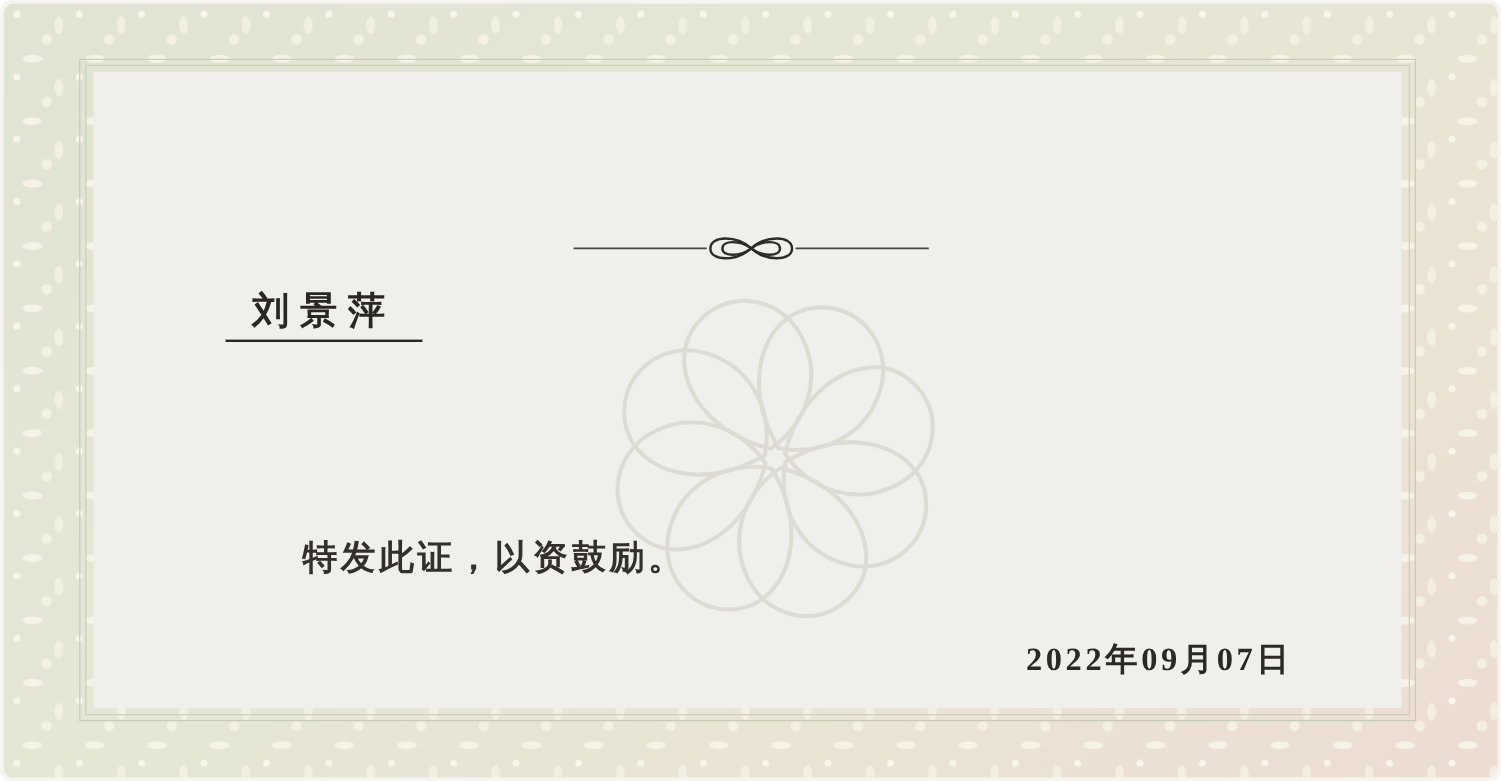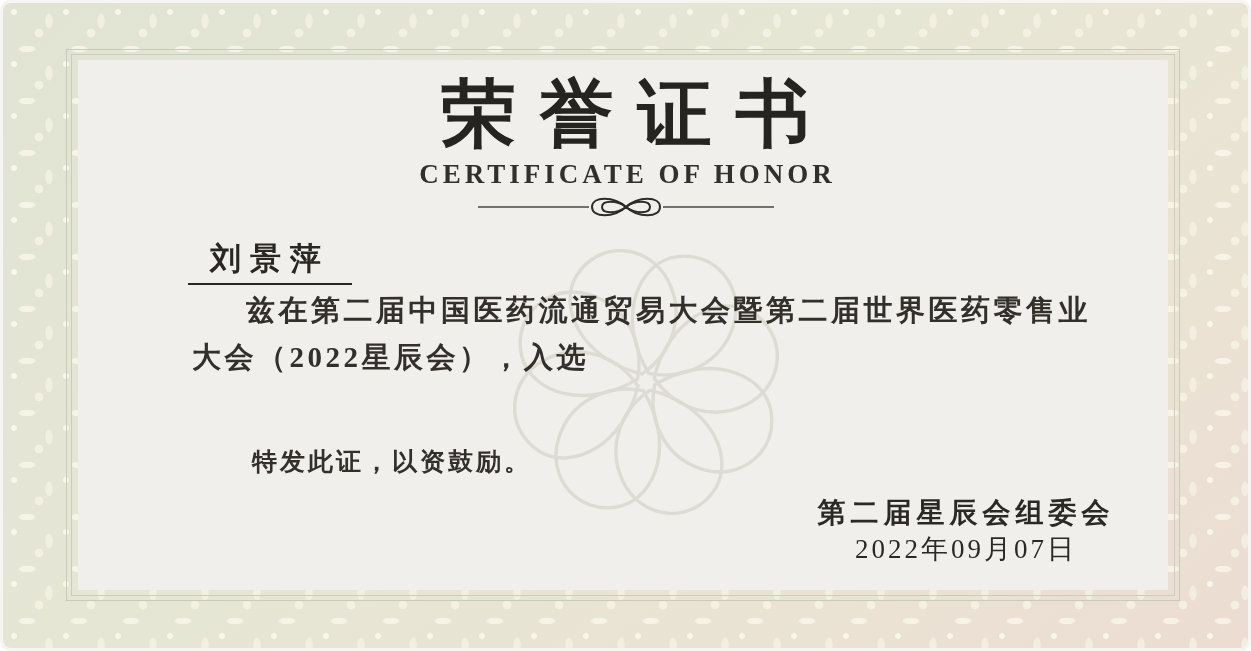--- a/index.html
+++ b/index.html
@@ -71,29 +71,29 @@
   }
   .line1{left:246px;top:291px;}
   .line2{left:192px;top:338px;}
   .award{
     position:absolute;left:623px;top:386px;transform:translateX(-50%);
     font-size:37px;font-weight:700;font-style:italic;color:#b53a2b;
     letter-spacing:13px;white-space:nowrap;
   }
   .closing{
     position:absolute;left:252px;top:445px;
-    font-size:25px;font-weight:700;color:#332f2a;letter-spacing:3px;white-space:nowrap;
+    font-size:29px;font-weight:700;color:#332f2a;letter-spacing:3px;white-space:nowrap;
   }
   .issuer{
     position:absolute;left:966px;top:494px;transform:translateX(-50%);
     font-size:28px;font-weight:700;color:#2c2925;letter-spacing:5px;white-space:nowrap;
   }
   .date{
     position:absolute;left:966px;top:531px;transform:translateX(-50%);
-    font-size:27px;font-weight:400;color:#2c2925;letter-spacing:3px;white-space:nowrap;
+    font-size:27px;font-weight:700;color:#2c2925;letter-spacing:3px;white-space:nowrap;
   }
 </style>
 </head>
 <body>
 
 <div class="stage">
 
   <div class="band"></div>
   <div class="frame"></div>
   <div class="paper"></div>
@@ -106,38 +106,33 @@
         <path transform="rotate(90)" d="M2,-6 C-20,-42 -8,-80 18,-87 C48,-94 70,-66 61,-39 C53,-14 28,-1 2,-6 Z"></path>
         <path transform="rotate(135)" d="M2,-6 C-20,-42 -8,-80 18,-87 C48,-94 70,-66 61,-39 C53,-14 28,-1 2,-6 Z"></path>
         <path transform="rotate(180)" d="M2,-6 C-20,-42 -8,-80 18,-87 C48,-94 70,-66 61,-39 C53,-14 28,-1 2,-6 Z"></path>
         <path transform="rotate(225)" d="M2,-6 C-20,-42 -8,-80 18,-87 C48,-94 70,-66 61,-39 C53,-14 28,-1 2,-6 Z"></path>
         <path transform="rotate(270)" d="M2,-6 C-20,-42 -8,-80 18,-87 C48,-94 70,-66 61,-39 C53,-14 28,-1 2,-6 Z"></path>
         <path transform="rotate(315)" d="M2,-6 C-20,-42 -8,-80 18,-87 C48,-94 70,-66 61,-39 C53,-14 28,-1 2,-6 Z"></path>
       </g>
     </g>
   </svg>
 
-  <div class="title">荣誉证书</div>
-  <div class="subtitle">CERTIFICATE OF HONOR</div>
 
   <svg class="divider" width="300" height="30" viewBox="0 0 300 30">
     <line x1="2" y1="15" x2="113" y2="15" stroke="#4a4742" stroke-width="1.6"></line>
     <line x1="187" y1="15" x2="298" y2="15" stroke="#4a4742" stroke-width="1.6"></line>
     <g fill="none" stroke="#2e2b27" stroke-width="2">
       <path d="M150,15 C138,4 116,4 116,15 C116,26 138,26 150,15 C162,4 184,4 184,15 C184,26 162,26 150,15"></path>
       <path d="M150,15 C141,8 126,8 126,15 C126,22 141,22 150,15 C159,8 174,8 174,15 C174,22 159,22 150,15"></path>
     </g>
   </svg>
 
   <div class="name-row">
     <span class="name-underline"><span class="name">刘景萍</span></span>
   </div>
 
-  <div class="body-line line1">兹在第二届中国医药流通贸易大会暨第二届世界医药零售业</div>
-  <div class="body-line line2">大会（2022星辰会），入选</div>
 
 
   <div class="closing">特发此证，以资鼓励。</div>
 
-  <div class="issuer">第二届星辰会组委会</div>
   <div class="date">2022年09月07日</div>
 
 </div>
 
 </body></html>

